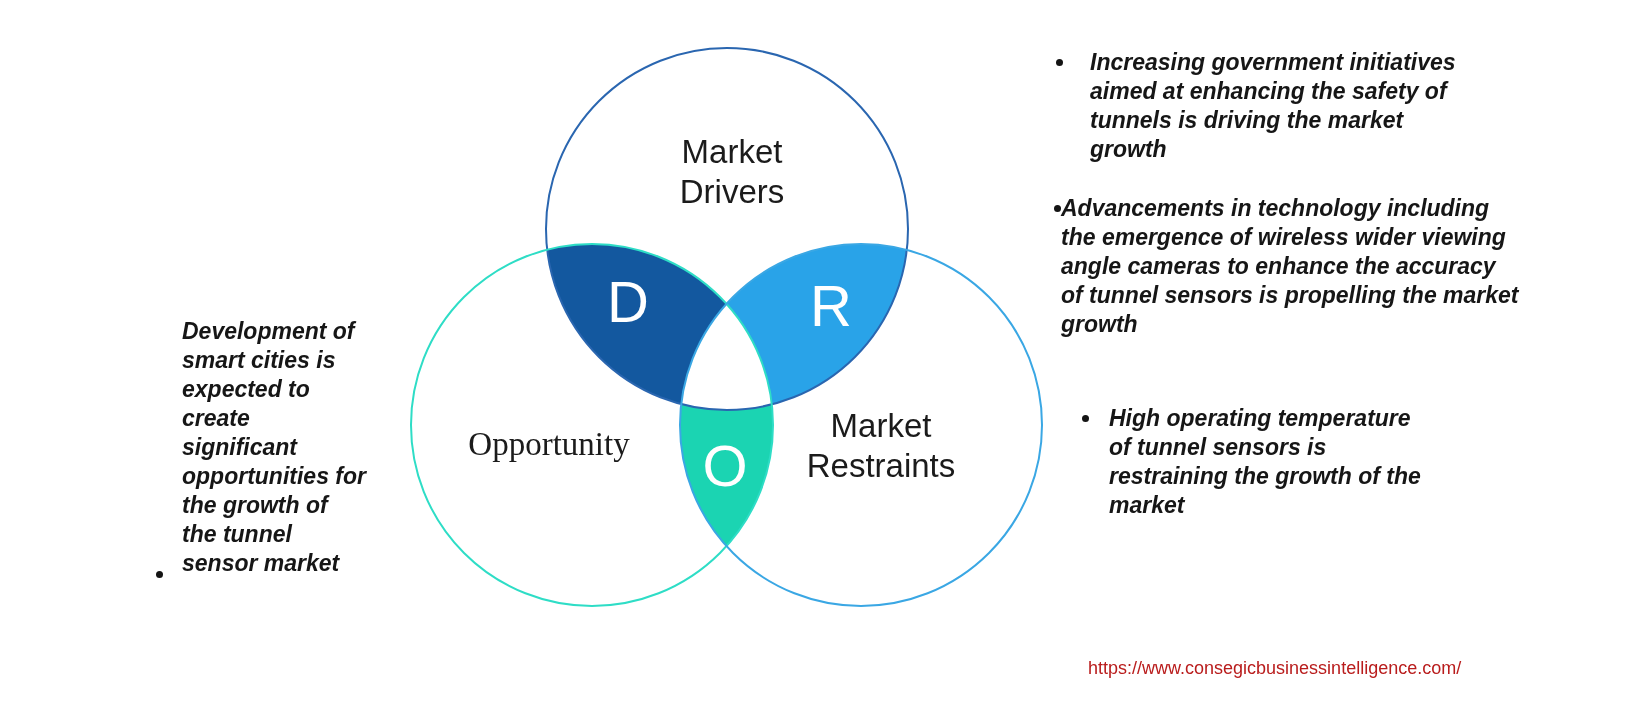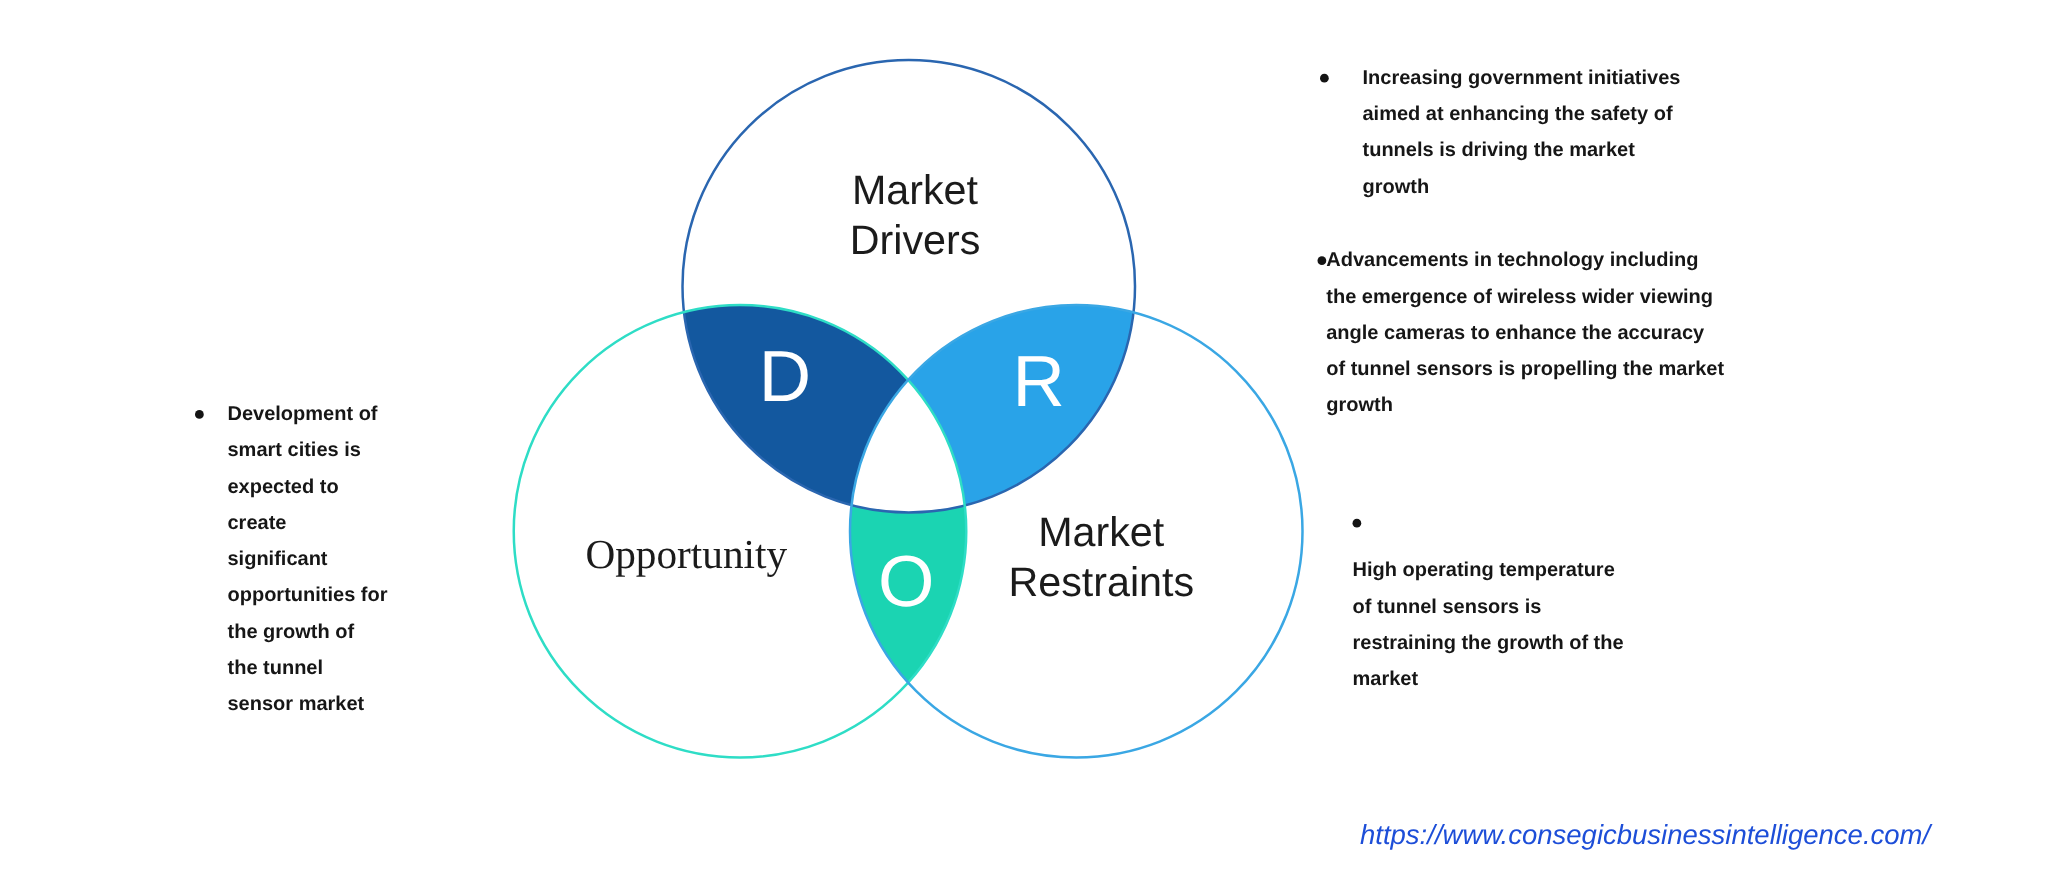--- a/index.html
+++ b/index.html
@@ -16,34 +16,34 @@
     position:absolute;transform:translate(-50%,-50%);
     text-align:center;white-space:pre-line;
     font-size:33px;line-height:40px;color:#1b1b1b;font-weight:400;
   }
   .venn-letter{
     position:absolute;transform:translate(-50%,-50%);
     color:#ffffff;font-size:58px;font-weight:400;line-height:1;
   }
   .note{
     position:absolute;display:flex;align-items:flex-start;
-    color:#161616;font-size:16px;line-height:29px;font-weight:600;
+    color:#161616;font-size:23px;line-height:29px;font-weight:600;font-style:italic;
   }
   .note .dot{
     width:7px;height:7px;border-radius:50%;background:#141414;
     flex:0 0 auto;margin-top:11px;
   }
   .note .note-text{white-space:pre-line;}
-  .n-left{left:156px;top:317px;gap:19px;}
+  .n-left{left:156px;top:317px;gap:19px;align-items:flex-end;}
   .n1{left:1056px;top:48px;gap:27px;}
   .n2{left:1054px;top:194px;}
-  .n3{left:1082px;top:404px;gap:20px;flex-direction:column;}
+  .n3{left:1082px;top:404px;gap:20px;}
   .source-url{
     position:absolute;left:1088px;top:654px;
-    font-size:22px;line-height:28px;color:#1d4ed8;font-weight:400;font-style:italic;
+    font-size:18px;line-height:28px;color:#b91c1c;font-weight:400;
   }
 </style>
 </head>
 <body>
 
 <div class="canvas">
 
   <svg class="venn-svg" width="1641" height="708" viewBox="0 0 1641 708">
     <defs>
       <clipPath id="clipTop">

